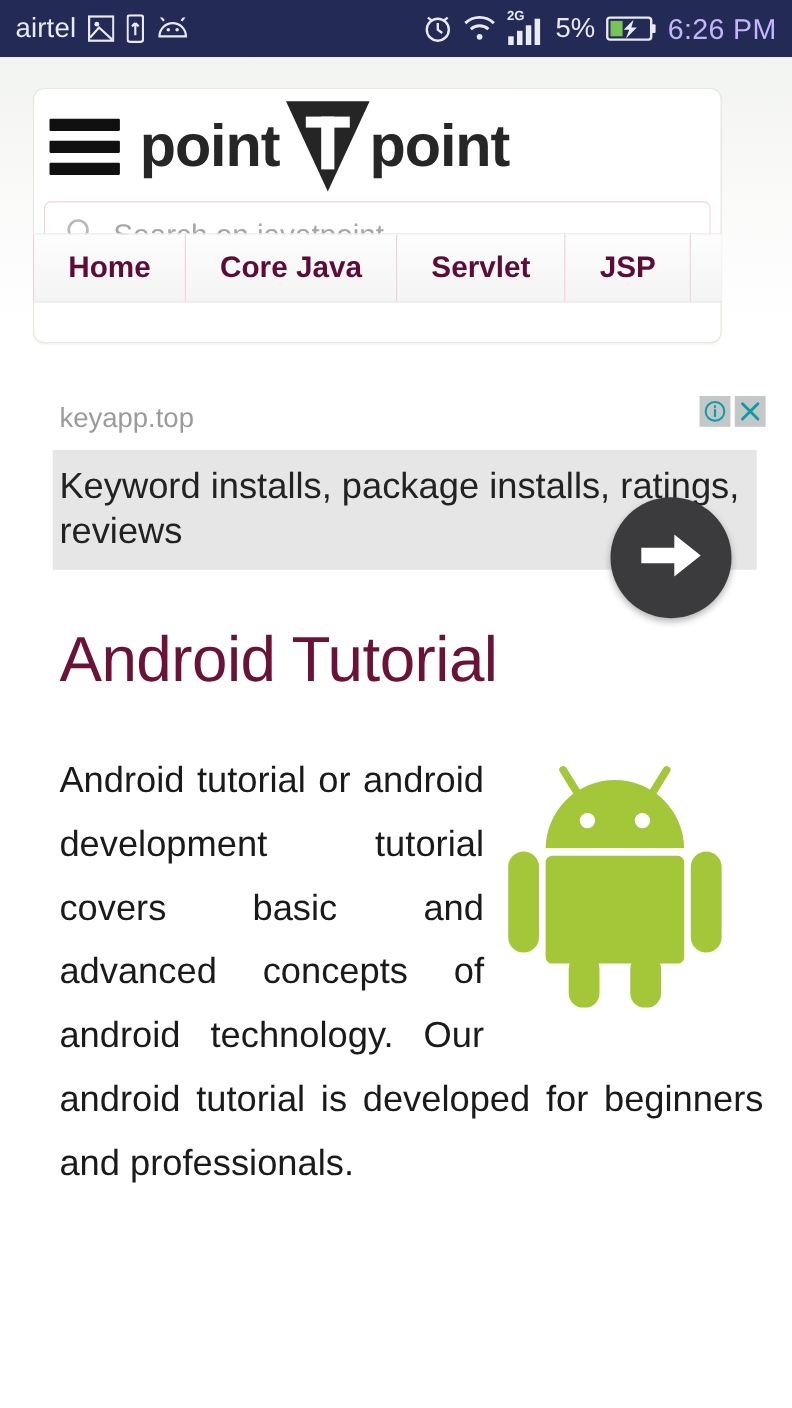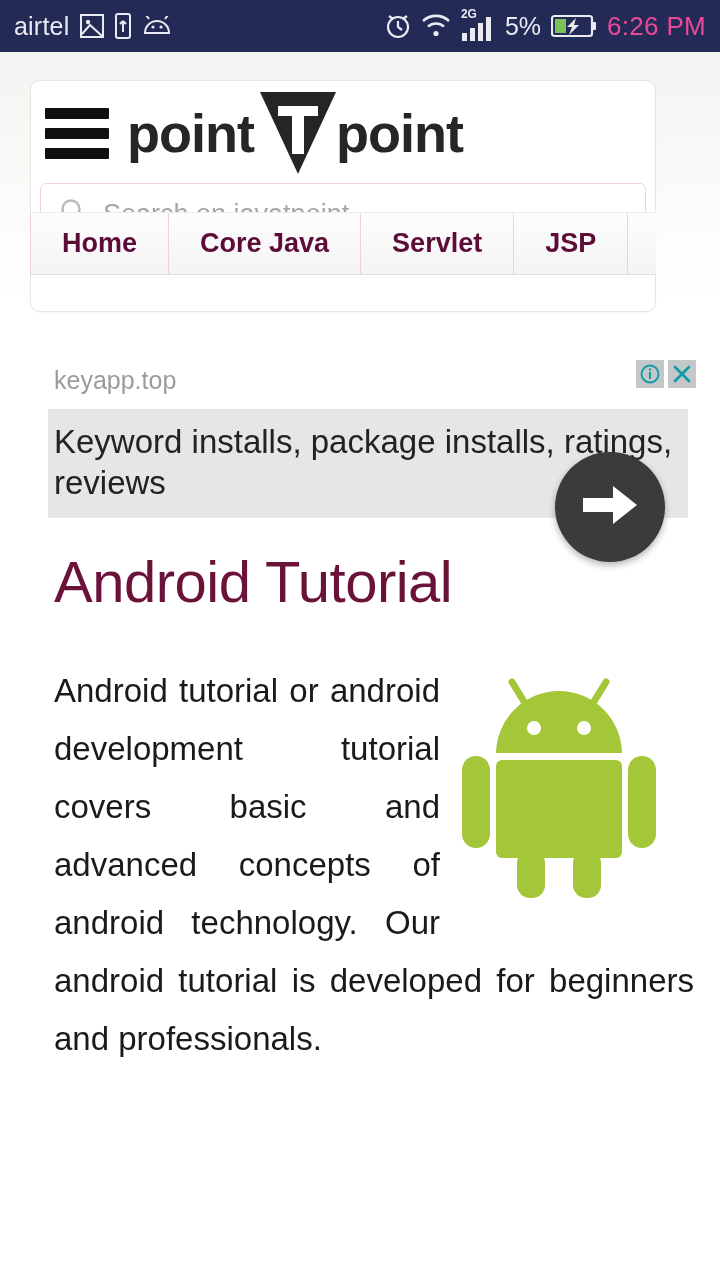--- a/index.html
+++ b/index.html
@@ -16,21 +16,21 @@
     background:#222a55;
     display:flex; align-items:center;
     padding:0 14px;
     color:#e9eaf2;
   }
   .sb-left{ display:flex; align-items:center; gap:11px; flex:1; }
   .sb-right{ display:flex; align-items:center; gap:10px; }
   .carrier{ font-size:25px; letter-spacing:.2px; color:#e9eaf2; }
   .sb-icon{ display:inline-flex; align-items:center; justify-content:center; }
   .pct{ font-size:25px; color:#e9eaf2; }
-  .clock{ font-size:26px; color:#ec4899; letter-spacing:.3px; }
+  .clock{ font-size:26px; color:#c4b5fd; letter-spacing:.3px; }
   .twog{ position:relative; display:inline-flex; align-items:flex-end; }
   .twog .lbl{ position:absolute; top:-4px; left:0px; font-size:12px; font-weight:700; color:#e9eaf2; }
 
   
   .page{
     position:absolute; left:0; top:52px; width:720px; height:1228px;
     background:linear-gradient(180deg,#f2f4f2 0%, #f7f8f6 6%, #ffffff 20%, #ffffff 100%);
     overflow:hidden;
   }
 
@@ -89,21 +89,21 @@
   .ad-ctrl{ width:28px; height:28px; background:#c3c7c8; display:flex; align-items:center; justify-content:center; }
   .ad-arrow{
     position:absolute; left:507px; top:100px;
     width:110px; height:110px; border-radius:50%;
     background:#3b3b3d;
     display:flex; align-items:center; justify-content:center;
     box-shadow:0 3px 7px rgba(0,0,0,.3);
   }
 
   
-  .article{ position:absolute; left:54px; top:498px; width:640px; }
+  .article{ position:absolute; left:54px; top:516px; width:640px; }
   .h1{
     font-size:58px; color:#6b1239; font-weight:400; line-height:1.1;
     letter-spacing:-.5px;
   }
   .robot{ float:right; width:210px; margin:36px 30px 6px 14px; }
   .body-copy{
     margin-top:48px;
     font-size:33px; line-height:58px; color:#1a1a1a;
     text-align:justify;
   }

